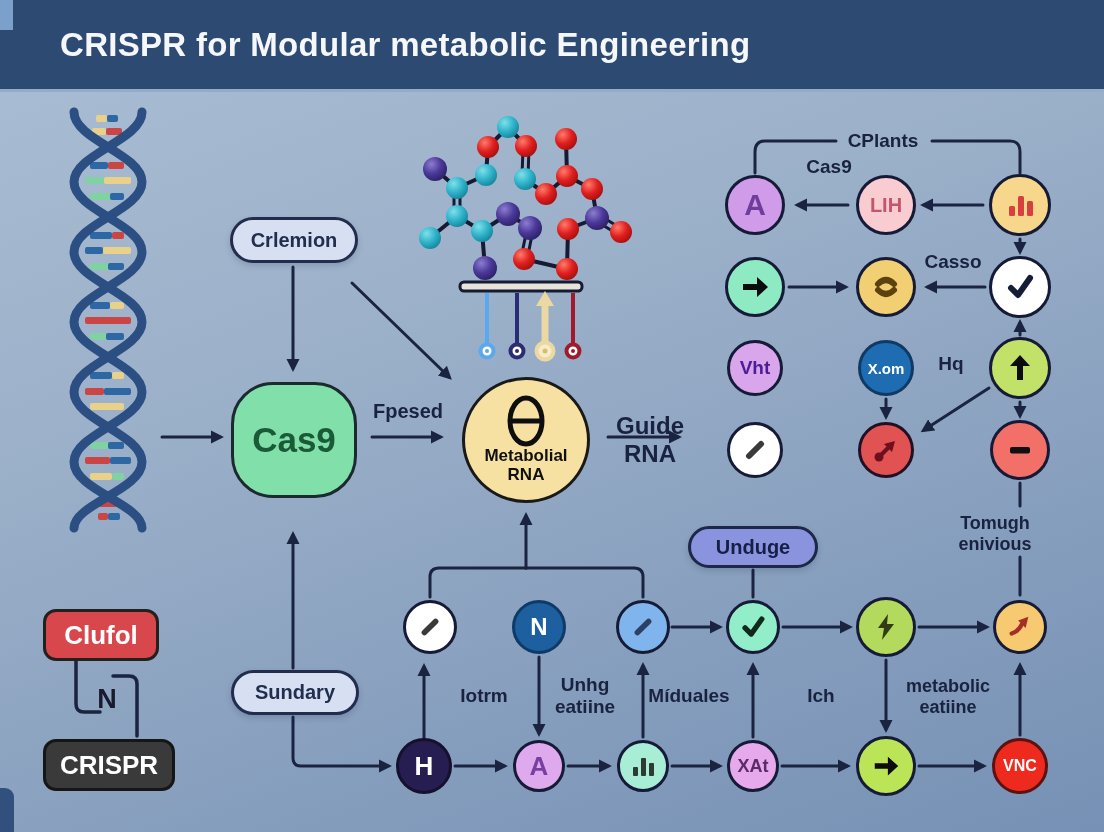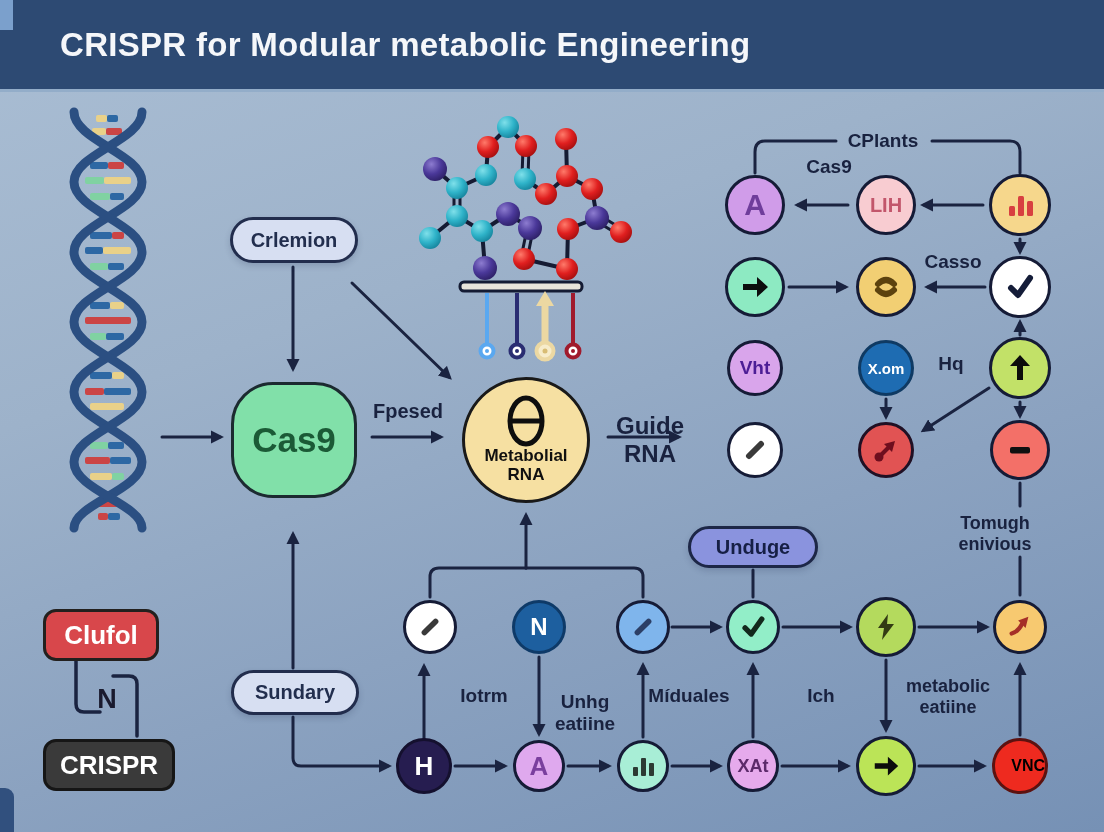--- a/index.html
+++ b/index.html
@@ -440,41 +440,41 @@
   </div>
 
   <div class="circle" style="left:856px;top:736px;width:60px;height:60px;background:#bbe457;">
     <span class="icon">
       <svg width="30" height="30" viewBox="0 0 32 32" fill="#0c0c0c">
           <path d="M4,13 h14 v-7 l11,10 -11,10 v-7 h-14 z"></path>
         </svg>
     </span>
   </div>
 
-  <div class="circle" style="left:992px;top:738px;width:56px;height:56px;background:#ee2a1f;border-color:#5c1210;font-size:16px;color:#000000;justify-content:flex-end;">
+  <div class="circle" style="left:992px;top:738px;width:56px;height:56px;background:#ee2a1f;border-color:#5c1210;font-size:16px;color:#ffffff;">
     <span>VNC</span>
   </div>
 
   <div class="lbl" style="left:358px;top:400px;width:100px;font-size:20px;">Fpesed</div>
   <div class="lbl" style="left:590px;top:412px;width:120px;font-size:24px;">Guide RNA</div>
   <div class="lbl" style="left:823px;top:130px;width:120px;font-size:19px;">CPlants</div>
   <div class="lbl" style="left:769px;top:156px;width:120px;font-size:19px;">Cas9</div>
   <div class="lbl" style="left:903px;top:251px;width:100px;font-size:19px;">Casso</div>
   <div class="lbl" style="left:921px;top:353px;width:60px;font-size:19px;">Hq</div>
 
   <div class="lbl" style="left:935px;top:513px;width:120px;font-size:18px;">
     <div>Tomugh</div>
     <div>enivious</div>
   </div>
 
   <div class="lbl" style="left:87px;top:684px;width:40px;font-size:27px;color:#1a1a2e;">N</div>
 
   <div class="lbl" style="left:434px;top:685px;width:100px;font-size:19px;">Iotrm</div>
 
-  <div class="lbl" style="left:540px;top:674px;width:90px;font-size:19px;margin-top:17px;">
+  <div class="lbl" style="left:540px;top:674px;width:90px;font-size:19px;">
     <div>Unhg</div>
     <div>eatiine</div>
   </div>
 
   <div class="lbl" style="left:644px;top:685px;width:90px;font-size:19px;">Míduales</div>
   <div class="lbl" style="left:786px;top:685px;width:70px;font-size:19px;">Ich</div>
 
   <div class="lbl" style="left:888px;top:676px;width:120px;font-size:18px;">
     <div>metabolic</div>
     <div>eatiine</div>

